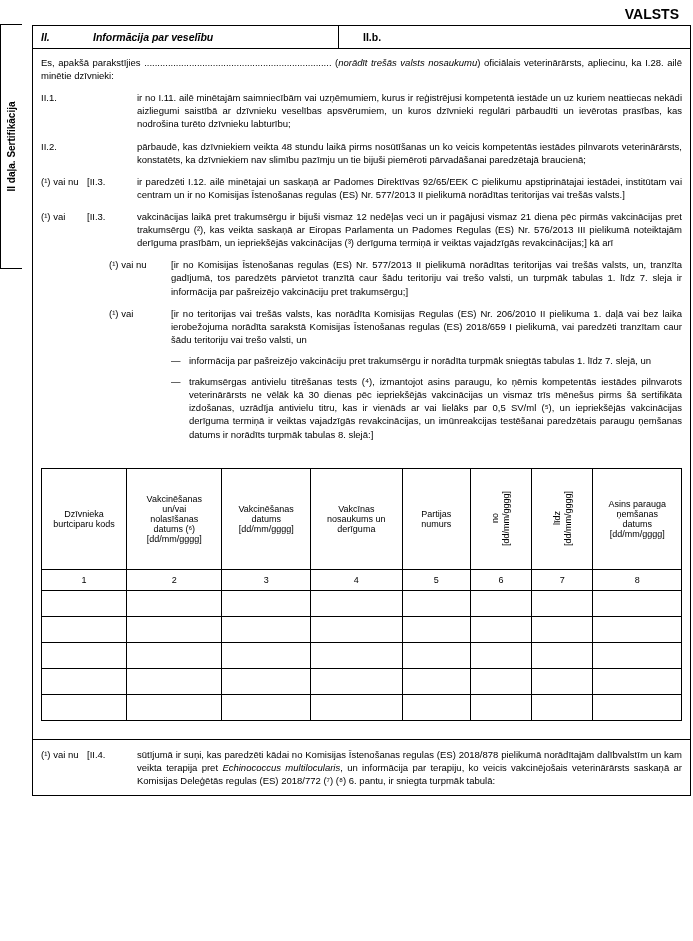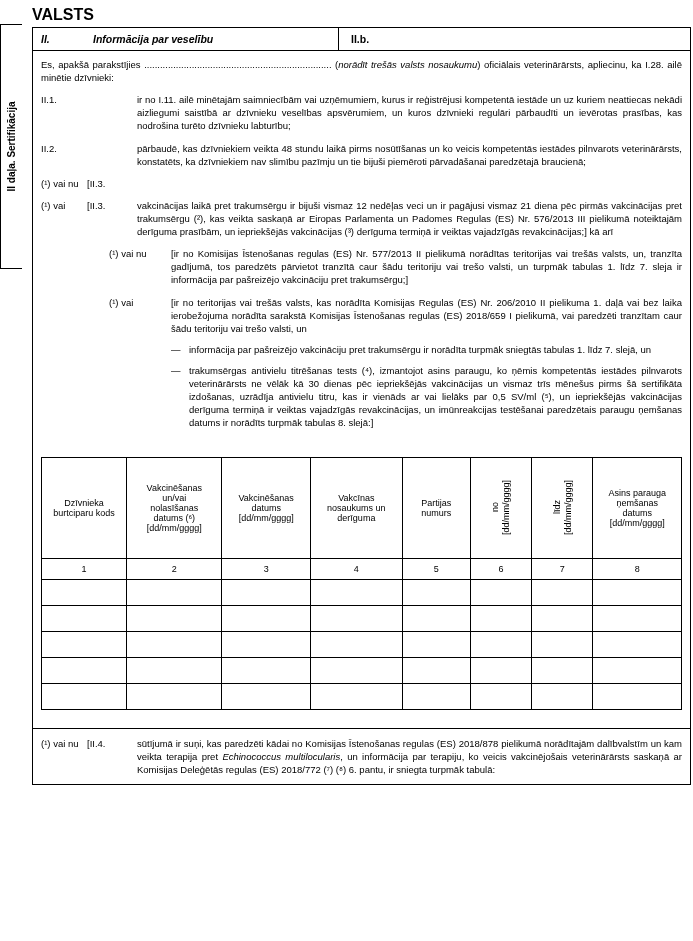--- a/index.html
+++ b/index.html
@@ -21,22 +21,23 @@
     height: 941px;
     box-sizing: border-box;
     padding: 6px 10px 0 10px;
   }
   
   .hdr-top {
     display: flex;
     justify-content: space-between;
     align-items: flex-end;
     font-weight: bold;
-    font-size: 16px;
+    font-size: 14px;
     padding: 0 4px 3px 22px;
+    flex-direction: column;
   }
   .hdr-left { }
   .hdr-right { }
 
   
   .frame {
     position: relative;
     margin-left: 22px;
     border: 1px solid #000;
     box-sizing: border-box;
@@ -90,21 +91,21 @@
     box-sizing: border-box;
   }
   .sec-head .c2 .num { width: 44px; padding-left: 8px; }
   .sec-head .c3 {
     flex: 1;
     display: flex;
     height: 100%;
     align-items: center;
     border-left: 1px solid #000;
     box-sizing: border-box;
-    padding-left: 12px;
+    padding-left: 24px;
   }
 
   
   .cert-body {
     padding: 7px 8px 8px 8px;
     box-sizing: border-box;
   }
   .intro {
     margin: 0 0 9px 0;
     line-height: 1.38;
@@ -237,20 +238,21 @@
           <span class="l2"></span>
         </div>
         <div class="txt">pārbaudē, kas dzīvniekiem veikta 48 stundu laikā pirms nosūtīšanas un ko veicis kompetentās iestādes pilnvarots veterinārārsts, konstatēts, ka dzīvniekiem nav slimību pazīmju un tie bijuši piemēroti pārvadāšanai paredzētajā braucienā;</div>
       </div>
 
       <div class="clause">
         <div class="lbl">
           <span class="l1">(¹) vai nu</span>
           <span class="l2">[II.3.</span>
         </div>
+        <div class="txt">ir paredzēti I.12. ailē minētajai un saskaņā ar Padomes Direktīvas 92/65/EEK C pielikumu apstiprinātajai iestādei, institūtam vai centram un ir no Komisijas Īstenošanas regulas (ES) Nr. 577/2013 II pielikumā norādītas teritorijas vai trešās valsts.]</div>
       </div>
 
       <div class="clause">
         <div class="lbl">
           <span class="l1">(¹) vai</span>
           <span class="l2">[II.3.</span>
         </div>
         <div class="txt">vakcinācijas laikā pret trakumsērgu ir bijuši vismaz 12 nedēļas veci un ir pagājusi vismaz 21 diena pēc pirmās vakcinācijas pret trakumsērgu (²), kas veikta saskaņā ar Eiropas Parlamenta un Padomes Regulas (ES) Nr. 576/2013 III pielikumā noteiktajām derīguma prasībām, un iepriekšējās vakcinācijas (³) derīguma termiņā ir veiktas vajadzīgās revakcinācijas;] kā arī</div>
       </div>
 

